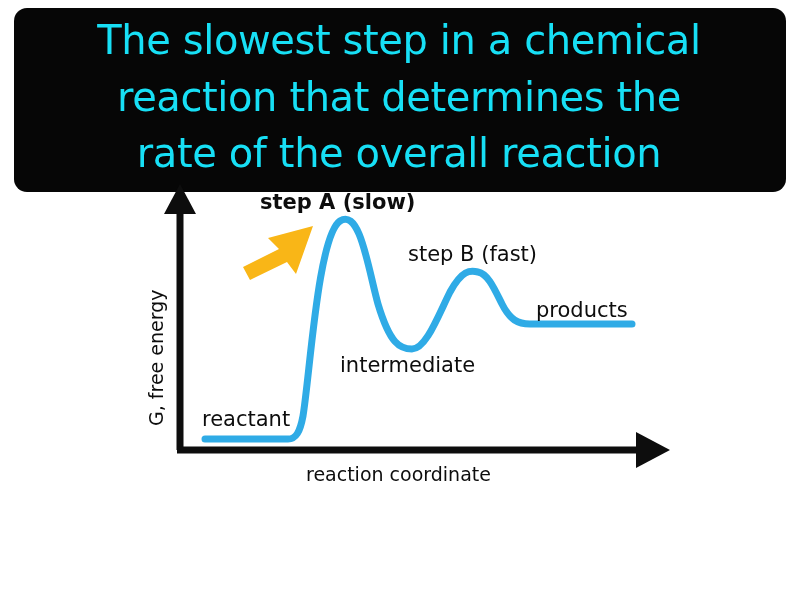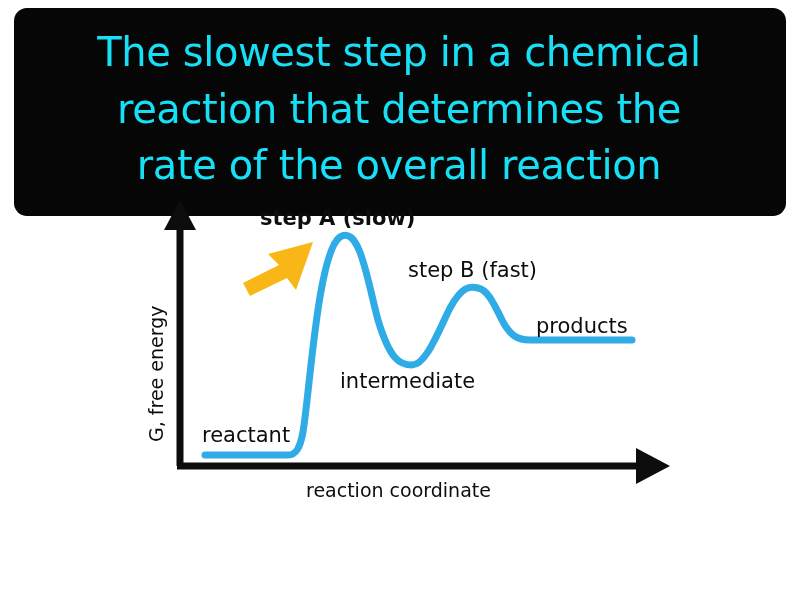--- a/index.html
+++ b/index.html
@@ -22,21 +22,21 @@
     width: 800px;
     height: 600px;
   }
 
   
   .title-banner {
     position: absolute;
     left: 14px;
     top: 8px;
     width: 772px;
-    height: 208px;
+    height: 184px;
     background: #060606;
     border-radius: 13px;
     display: flex;
     align-items: center;
     justify-content: center;
     box-sizing: border-box;
     padding: 2px 16px 8px 14px;
   }
   .title-text {
     color: #17dff5;
@@ -47,21 +47,21 @@
     text-align: center;
     letter-spacing: -0.4px;
     white-space: pre-line;
     margin: 0;
   }
 
   
   .diagram {
     position: absolute;
     left: 0;
-    top: 192px;
+    top: 176px;
     width: 800px;
     height: 408px;
   }
   .diagram svg {
     display: block;
   }
 
   .lbl {
     font-family: "DejaVu Sans", "Liberation Sans", sans-serif;
     fill: #0d0d0d;

